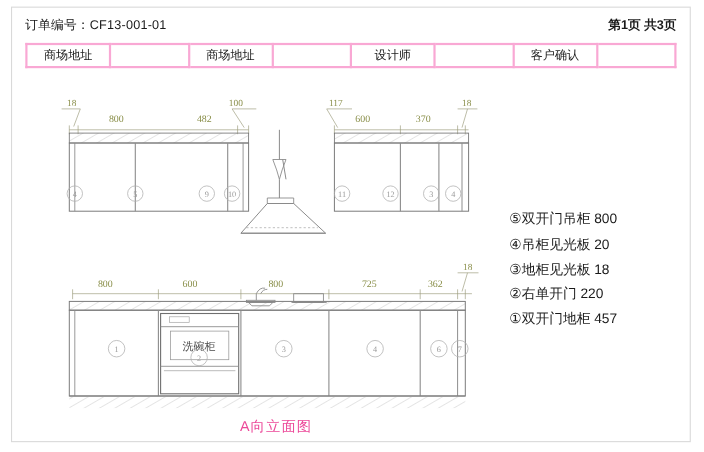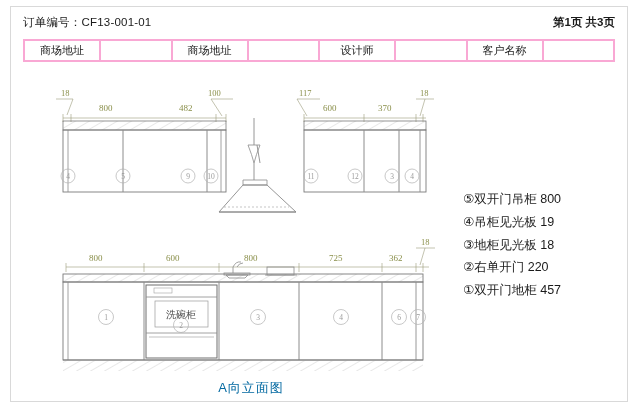--- a/index.html
+++ b/index.html
@@ -60,21 +60,21 @@
     display:flex;flex-direction:column;gap:9px;
   }
   .legend-item{
     font-size:12.5px;color:#1a1a1a;
     white-space:nowrap;
     line-height:1.1;
   }
   .view-title{
     position:absolute;left:150px;top:372px;
     width:180px;text-align:center;
-    font-size:13px;color:#0369a1;
+    font-size:13px;color:#ec4899;
     letter-spacing:1px;
   }
 </style>
 </head>
 <body>
 
 <div class="page">
 
   <div class="hdr">
     <div class="order-no">订单编号：CF13-001-01</div>
@@ -83,21 +83,21 @@
 
   <table class="info-table">
     <tbody>
         <tr>
       <td class="lbl">商场地址</td>
       <td class="val"></td>
       <td class="lbl">商场地址</td>
       <td class="val"></td>
       <td class="lbl">设计师</td>
       <td class="val"></td>
-      <td class="lbl">客户名称</td>
+      <td class="lbl">客户确认</td>
       <td class="val"></td>
     </tr>
   </tbody>
     </table>
 
   <div class="drawing">
     <svg width="618" height="316" viewBox="0 0 618 316" xmlns="http://www.w3.org/2000/svg">
       <defs>
         <pattern id="hatch" width="7" height="7" patternUnits="userSpaceOnUse" patternTransform="rotate(60)">
           <line x1="0" y1="0" x2="0" y2="7" stroke="#bdbdbd" stroke-width="0.7"></line>
@@ -250,21 +250,21 @@
         <circle cx="388" cy="232" r="7.5" fill="none" stroke="#b0b0b0" stroke-width="0.7"></circle>
         <text x="388" y="235" font-size="7.5" fill="#9a9a9a" text-anchor="middle" font-family="'Liberation Serif',serif">6</text>
         <circle cx="407" cy="232" r="7.5" fill="none" stroke="#b0b0b0" stroke-width="0.7"></circle>
         <text x="407" y="235" font-size="7.5" fill="#9a9a9a" text-anchor="middle" font-family="'Liberation Serif',serif">7</text>
       </g>
     </svg>
   </div>
 
   <div class="legend">
     <div class="legend-item">⑤双开门吊柜 800</div>
-    <div class="legend-item">④吊柜见光板 19</div>
+    <div class="legend-item">④吊柜见光板 20</div>
     <div class="legend-item">③地柜见光板 18</div>
     <div class="legend-item">②右单开门 220</div>
     <div class="legend-item">①双开门地柜 457</div>
   </div>
 
   <div class="view-title">A向立面图</div>
 
 </div>
 
 </body></html>

